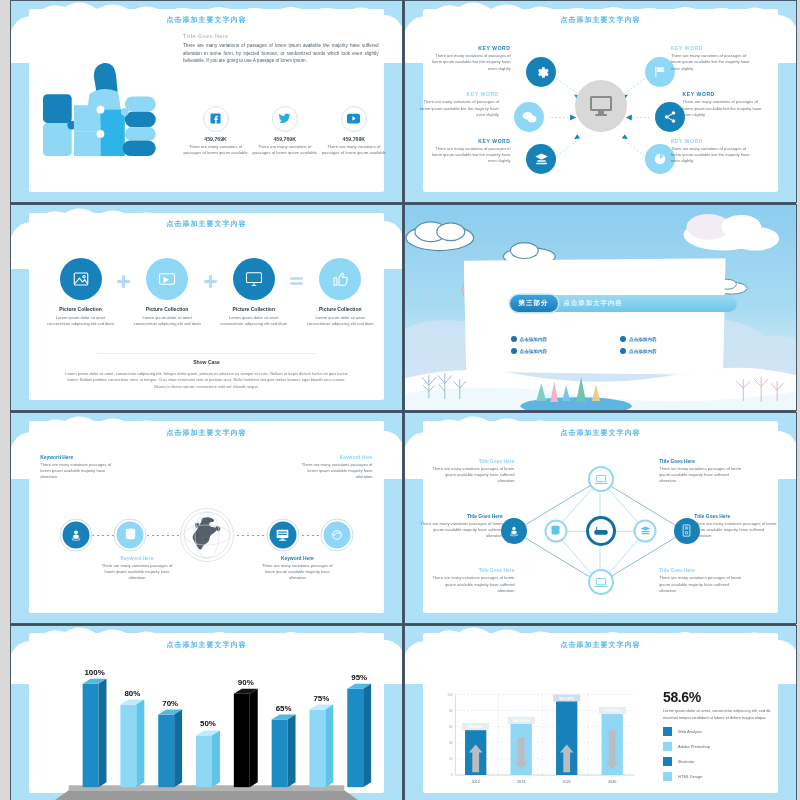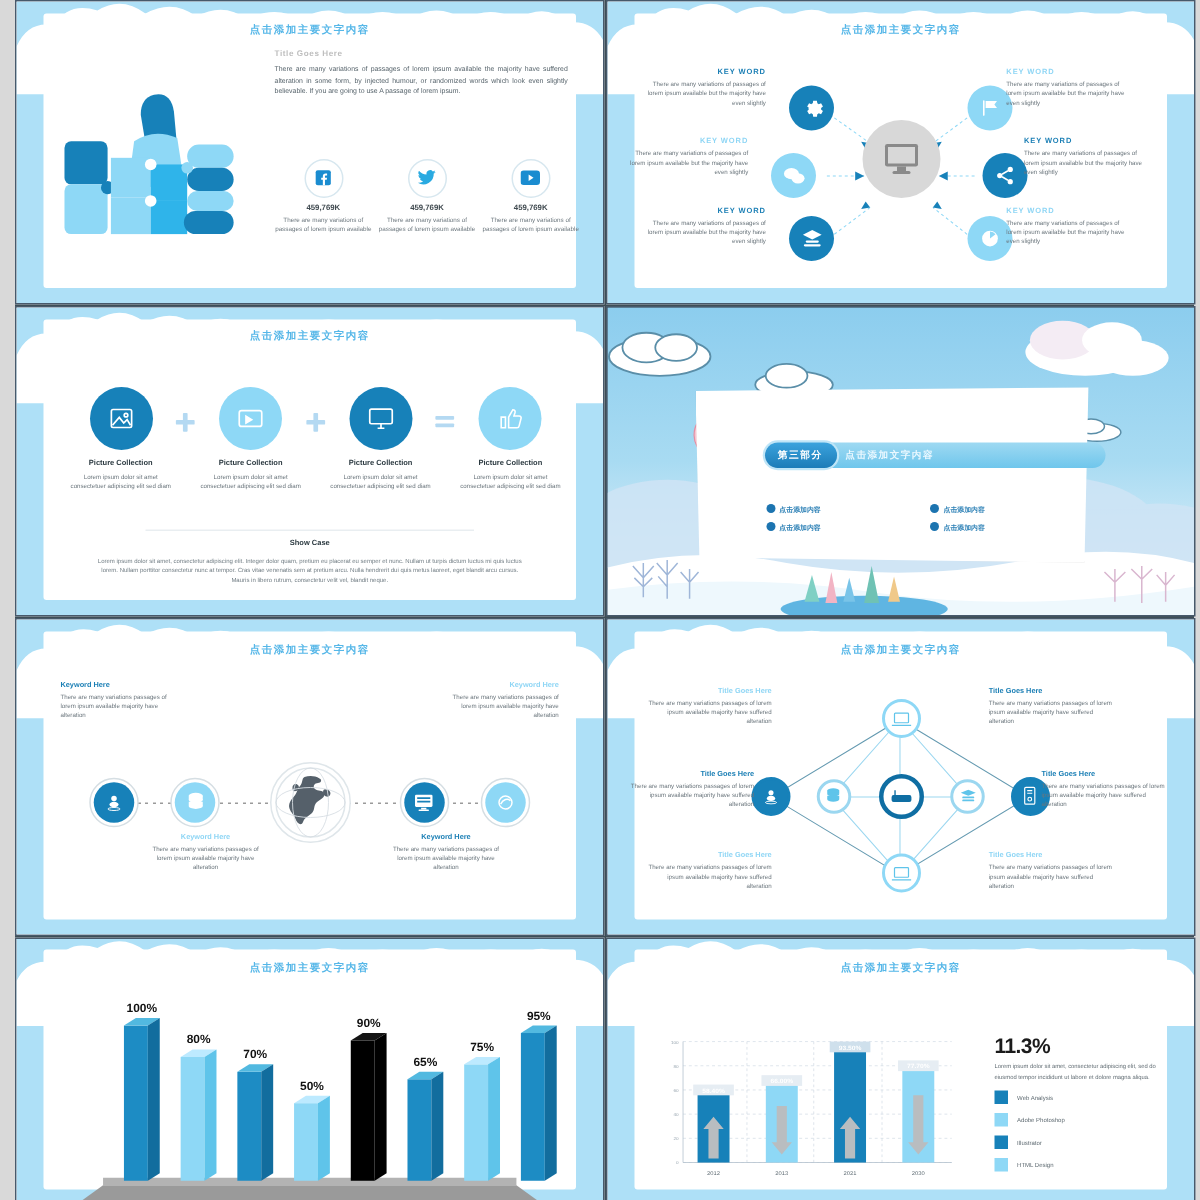--- a/index.html
+++ b/index.html
@@ -816,21 +816,21 @@
 
         <g font-size="4" fill="#5d6a72" text-anchor="middle" font-family="Liberation Sans">
           <text x="41" y="105">2012</text>
             <text x="88" y="105">2013</text>
           <text x="135" y="105">2021</text>
             <text x="182" y="105">2030</text>
         </g>
       </svg>
 
       <div class="s8-right">
-        <div class="s8-big">11.3%</div>
+        <div class="s8-big">58.6%</div>
         <div class="s8-p">Lorem ipsum dolor sit amet, consectetur adipiscing elit, sed do eiusmod tempor incididunt ut labore et dolore magna aliqua.</div>
         <div class="s8-leg">
           <div class="s8-li">
             <span class="s8-sw" style="background:#1781b9;"></span>
             <span class="s8-lt">Web Analysis</span>
           </div>
           <div class="s8-li">
             <span class="s8-sw" style="background:#8ed8f6;"></span>
             <span class="s8-lt">Adobe Photoshop</span>
           </div>

